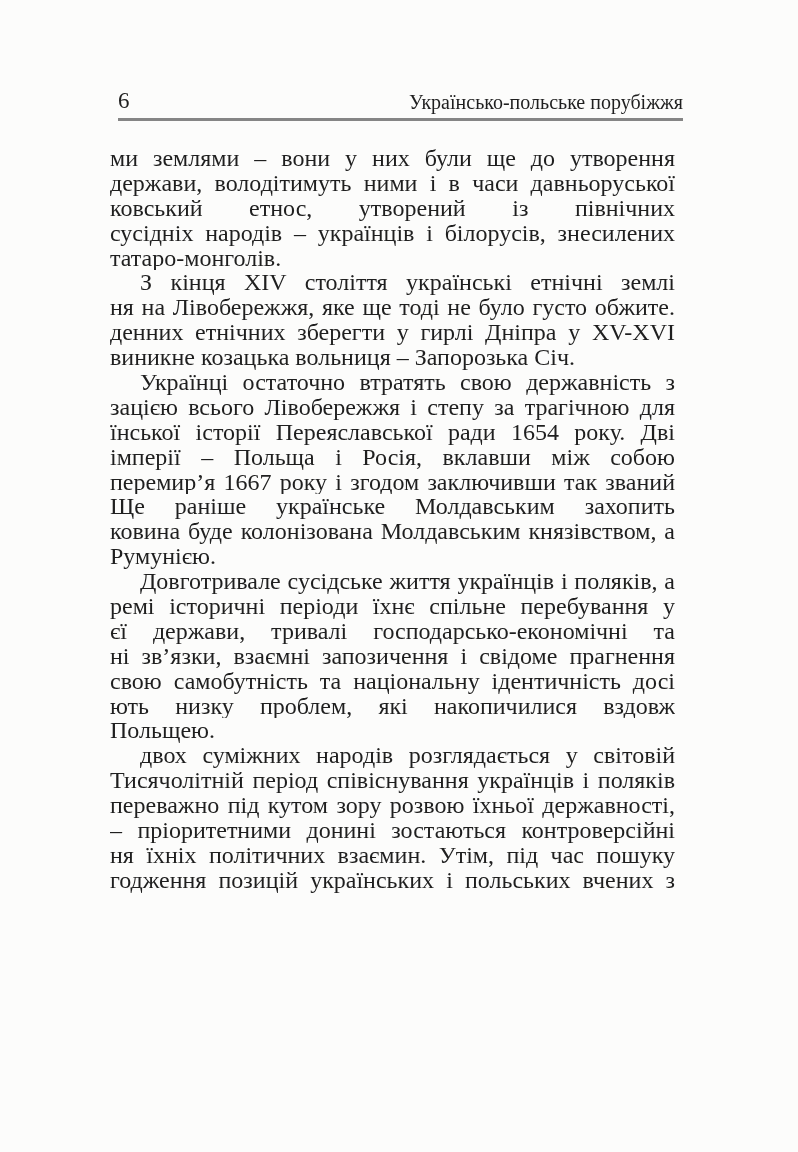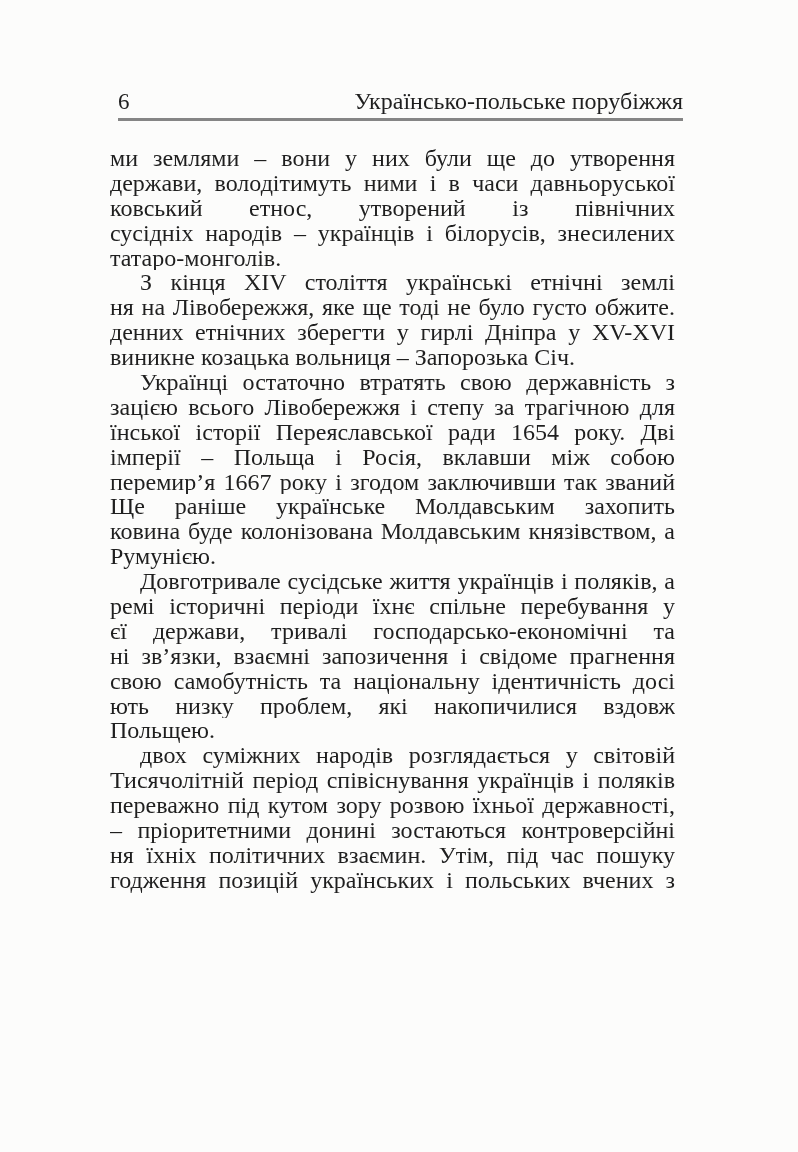--- a/index.html
+++ b/index.html
@@ -23,21 +23,21 @@
     width: 565px;
     display: flex;
     justify-content: space-between;
     align-items: flex-end;
   }
   .page-number {
     font-size: 23px;
     line-height: 1.1;
   }
   .running-title {
-    font-size: 24px;
+    font-size: 20px;
     line-height: 1.1;
   }
   .header-rule {
     position: absolute;
     left: 118px;
     top: 118px;
     width: 565px;
     height: 3px;
     background: var(--rule-color, #858585);
   }

